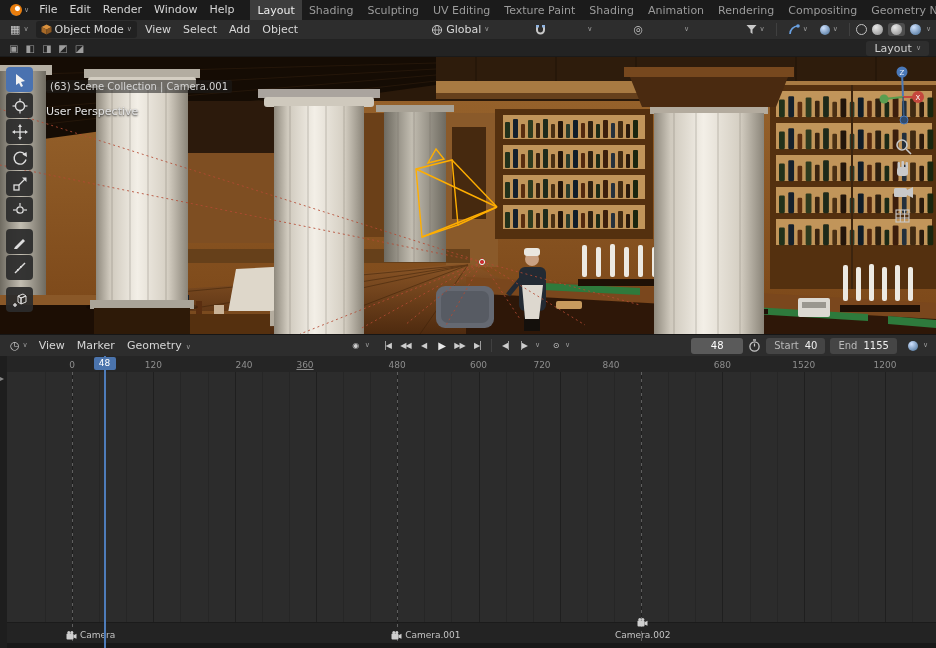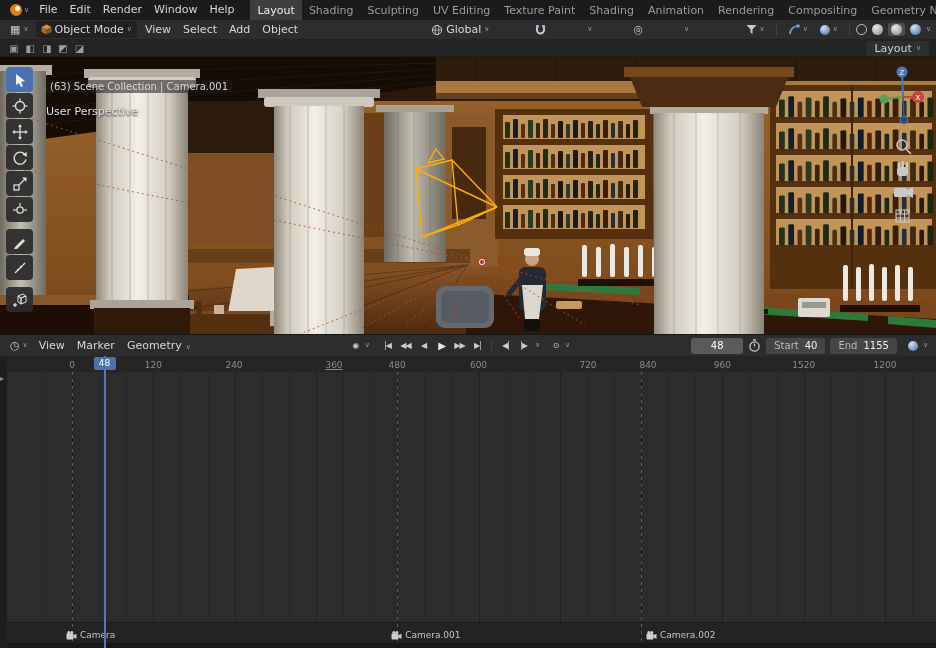--- a/index.html
+++ b/index.html
@@ -606,27 +606,27 @@
       </div>
       <span class="sphere small blue" style="margin-left:6px;"></span>
       <span class="cr">∨</span>
     </div>
   </div>
 
   <div id="tl-region">
     <div id="ruler">
         <span class="tick-label" style="left: 72px;">0</span>
         <span class="tick-label" style="left: 153.3px;">120</span>
-        <span class="tick-label" style="left: 234px;">240</span>
-        <span class="tick-label" style="left: 334px; text-decoration: underline;">360</span>
+        <span class="tick-label" style="left: 244px;">240</span>
+        <span class="tick-label" style="left: 305px; text-decoration: underline;">360</span>
         <span class="tick-label" style="left: 397.2px;">480</span>
         <span class="tick-label" style="left: 478.5px; text-align: right;">600</span>
-        <span class="tick-label" style="left: 588px;">720</span>
-        <span class="tick-label" style="left: 648px;">840</span>
-        <span class="tick-label" style="left: 722.4px;">960</span>
+        <span class="tick-label" style="left: 542px;">720</span>
+        <span class="tick-label" style="left: 611px;">840</span>
+        <span class="tick-label" style="left: 722.4px;">680</span>
         <span class="tick-label" style="left: 803.7px;">1520</span>
         <span class="tick-label" style="left: 885px;">1200</span>
       </div>
     <div class="marker-strip"></div>
     <div class="bottom-shade"></div>
     <div id="playhead" style="left: 103.52px;">
       <div class="ph-label" id="ph-label">48</div>
     </div>
     <div class="tl-leftstrip">
       <span>▸</span>
@@ -678,21 +678,21 @@
       <div class="marker-label" style="left: 391.2px;">
         <svg width="11" height="9" viewBox="0 0 11 9">
           <circle cx="2.8" cy="1.6" r="1.5" fill="#cfcfcf"></circle>
           <circle cx="5.8" cy="1.6" r="1.5" fill="#cfcfcf"></circle>
           <rect x="0.5" y="2.6" width="7" height="5.8" rx="1" fill="#cfcfcf"></rect>
           <polygon points="7.5,4.2 10.5,2.8 10.5,7.8 7.5,6.4" fill="#cfcfcf"></polygon>
         </svg>
         <span class="mlab">Camera.001</span>
       </div>
       <div class="marker-line" style="left: 641.1px;"></div>
-      <div class="marker-label" style="left: 646px;">
+      <div class="marker-label" style="left: 615px; flex-direction: column;">
         <svg width="11" height="9" viewBox="0 0 11 9">
           <circle cx="2.8" cy="1.6" r="1.5" fill="#cfcfcf"></circle>
           <circle cx="5.8" cy="1.6" r="1.5" fill="#cfcfcf"></circle>
           <rect x="0.5" y="2.6" width="7" height="5.8" rx="1" fill="#cfcfcf"></rect>
           <polygon points="7.5,4.2 10.5,2.8 10.5,7.8 7.5,6.4" fill="#cfcfcf"></polygon>
         </svg>
         <span class="mlab">Camera.002</span>
       </div>
     </div>
 

